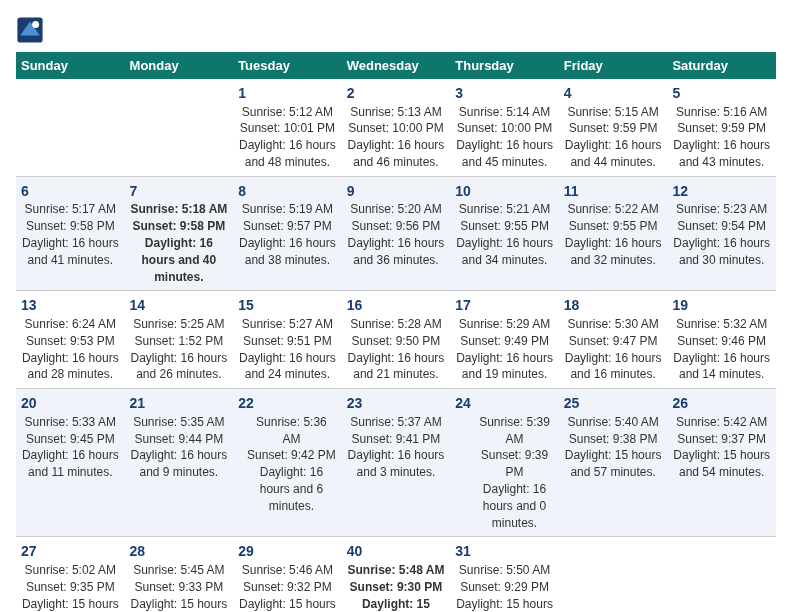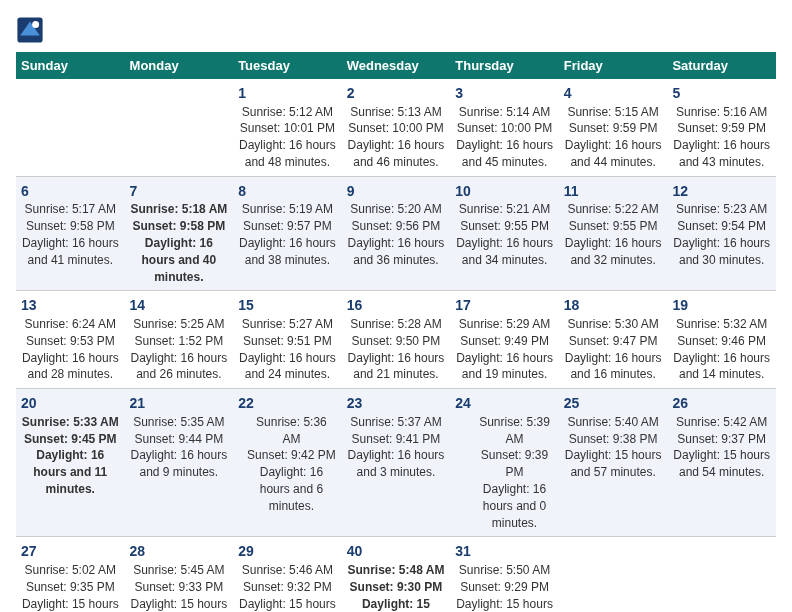--- a/index.html
+++ b/index.html
@@ -238,21 +238,21 @@
         <td>
           <span class="day-num">19</span>
           <div class="day-info" style="white-space: pre-line;">Sunrise: 5:32 AM
 Sunset: 9:46 PM
 Daylight: 16 hours and 14 minutes.</div>
         </td>
       </tr>
       <tr>
         <td>
           <span class="day-num">20</span>
-          <div class="day-info" style="white-space: pre-line; font-weight: bold;">Sunrise: 5:33 AM
+          <div class="day-info" style="white-space: pre-line;">Sunrise: 5:33 AM
 Sunset: 9:45 PM
 Daylight: 16 hours and 11 minutes.</div>
         </td>
         <td>
           <span class="day-num">21</span>
           <div class="day-info" style="white-space: pre-line;">Sunrise: 5:35 AM
 Sunset: 9:44 PM
 Daylight: 16 hours and 9 minutes.</div>
         </td>
         <td>

